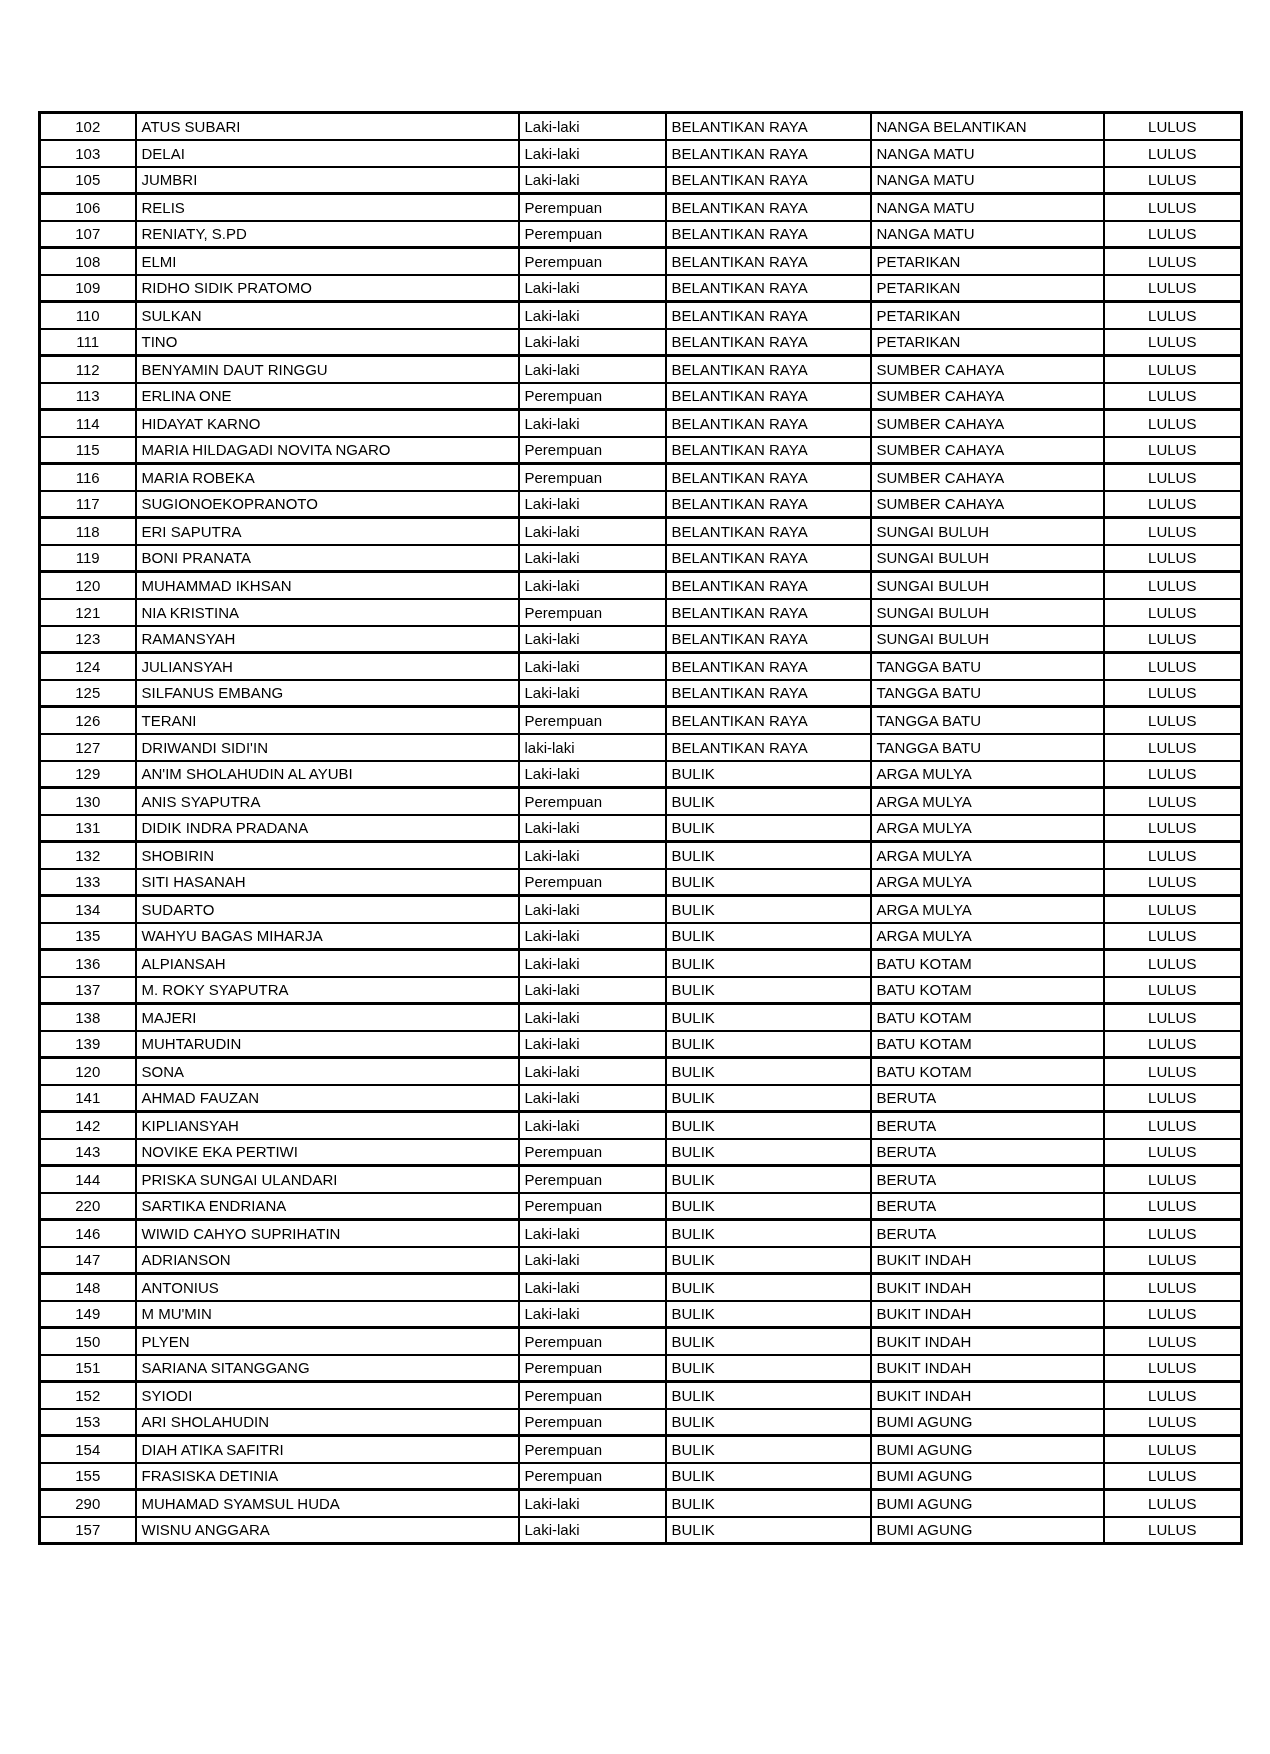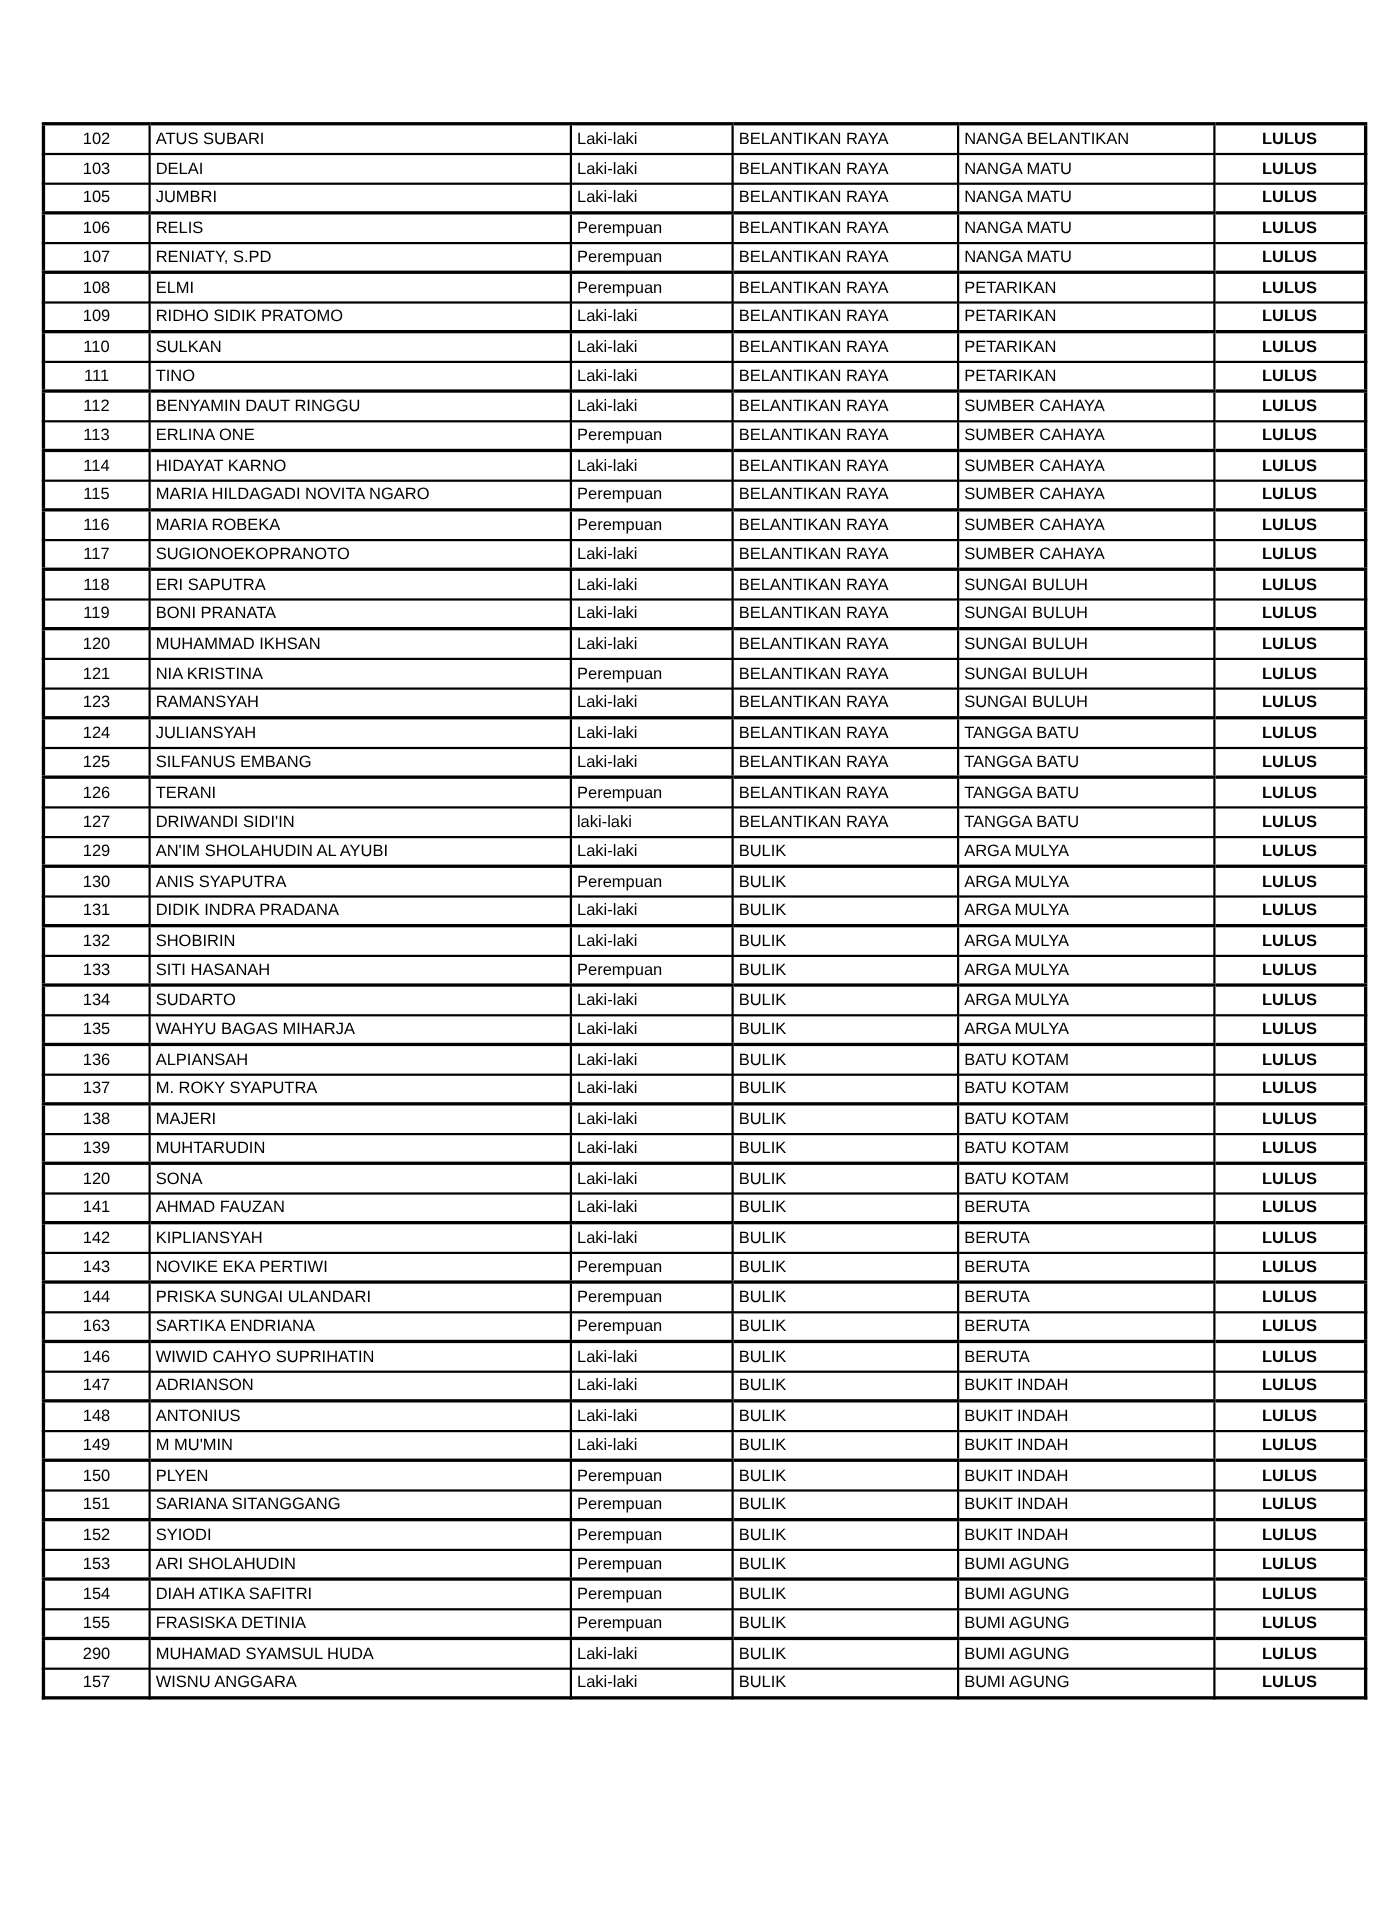--- a/index.html
+++ b/index.html
@@ -34,21 +34,21 @@
     white-space: nowrap;
     overflow: hidden;
     vertical-align: middle;
     background: #ffffff;
   }
   table.results tr.thick-top td {
     border-top-width: 3px;
   }
   td.col0 { text-align: center; padding: 0 2px; }
   td.col1, td.col2, td.col3, td.col4 { text-align: left; }
-  td.col5 { text-align: center; font-weight: bold; }
+  td.col5 { text-align: center; font-weight: normal; }
 </style>
 </head>
 <body>
 
 <div class="sheet">
   <table class="results">
     <colgroup>
         <col style="width: 96px;">
         <col style="width: 383px;">
         <col style="width: 147px;">
@@ -371,21 +371,21 @@
         </tr>
         <tr class="thick-top">
           <td class="col0">144</td>
           <td class="col1">PRISKA SUNGAI ULANDARI</td>
           <td class="col2">Perempuan</td>
           <td class="col3">BULIK</td>
           <td class="col4">BERUTA</td>
           <td class="col5">LULUS</td>
         </tr>
         <tr>
-          <td class="col0">163</td>
+          <td class="col0">220</td>
           <td class="col1">SARTIKA ENDRIANA</td>
           <td class="col2">Perempuan</td>
           <td class="col3">BULIK</td>
           <td class="col4">BERUTA</td>
           <td class="col5">LULUS</td>
         </tr>
         <tr class="thick-top">
           <td class="col0">146</td>
           <td class="col1">WIWID CAHYO SUPRIHATIN</td>
           <td class="col2">Laki-laki</td>

